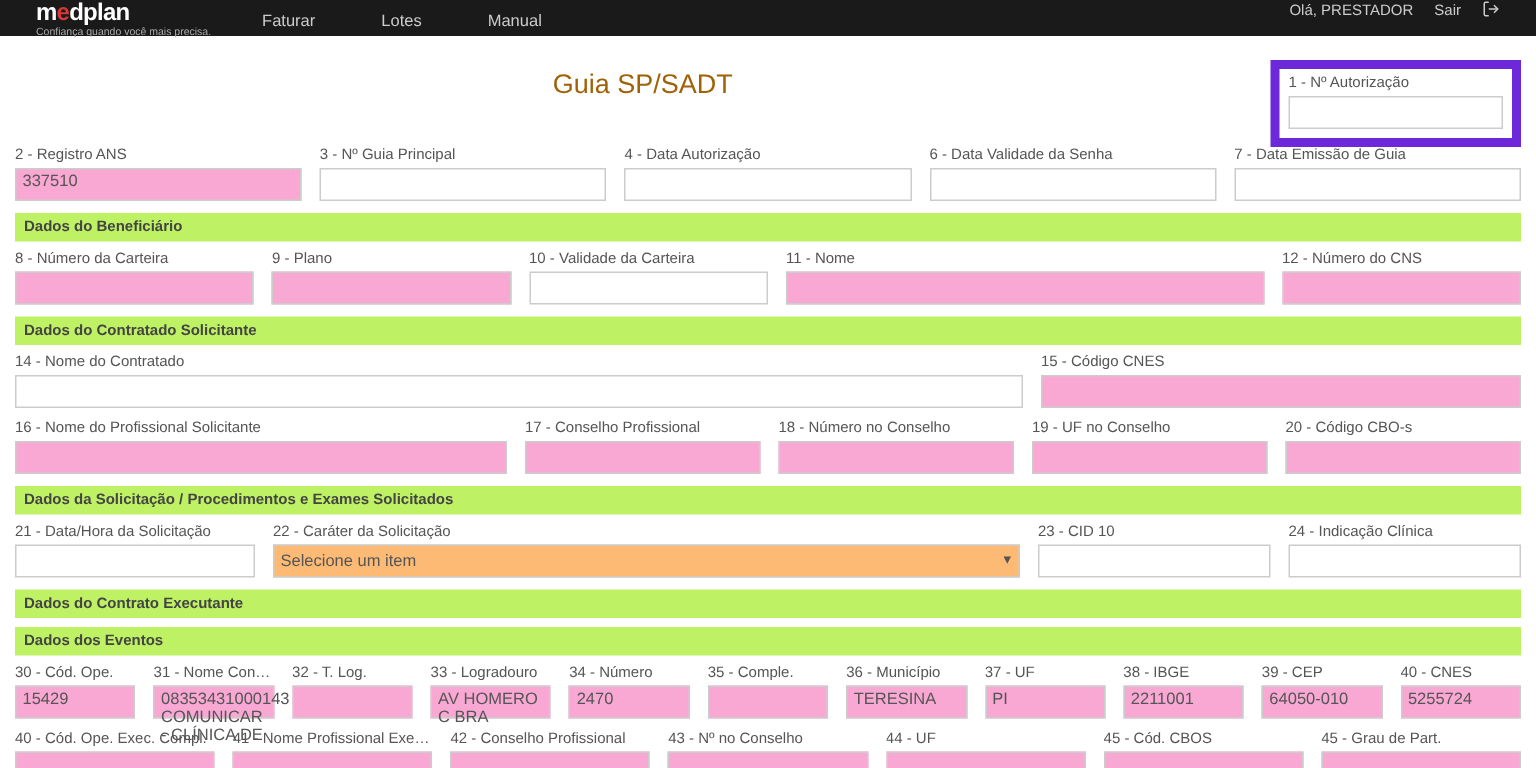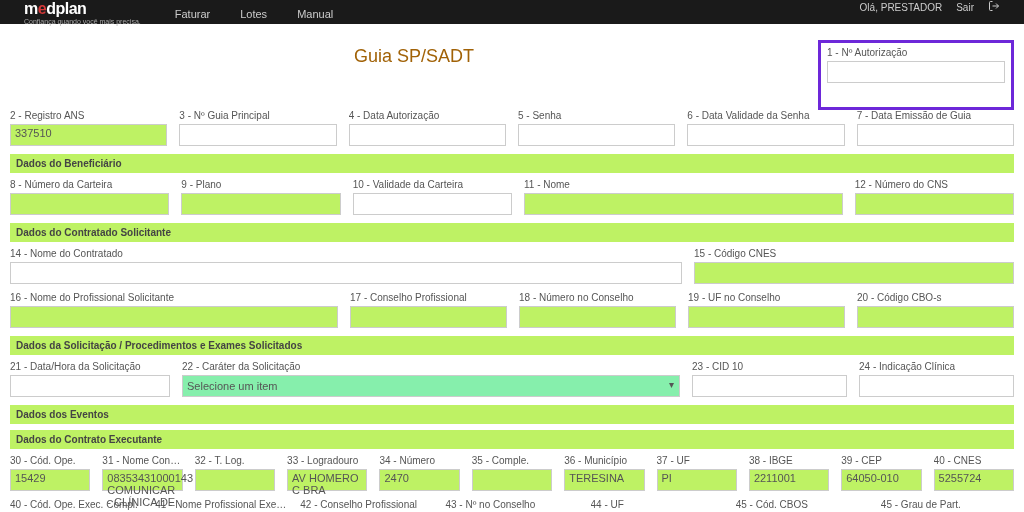--- a/index.html
+++ b/index.html
@@ -3,38 +3,38 @@
 <meta charset="utf-8">
 <style>
   * { box-sizing: border-box; margin: 0; padding: 0; font-family: Arial, Helvetica, sans-serif; }
   body { background: #fff; font-size: 11px; color: #555; width: 1024px; }
   
   .navbar { background: #1a1a1a; height: 24px; display: flex; align-items: flex-start; color: #ccc; padding: 0 24px; }
   .brand { display: flex; align-items: center; margin-right: 20px; }
   .brand-main { color: #fff; font-size: 16px; font-weight: bold; letter-spacing: -0.5px; }
   .brand-main .red { color: #d53838; }
   .brand-sub { font-size: 7px; color: #aaa; display:block; line-height:1; }
-  .nav-links { display: flex; gap: 2px; }
+  .nav-links { display: flex; gap: 16px; }
   .nav-links a { color: #ccc; text-decoration: none; padding: 8px 14px; font-size: 11px; cursor: pointer; }
   .nav-right { margin-left: auto; display:flex; align-items:center; gap:14px; font-size:10px; color:#ccc; }
   .exit-icon { width:12px; height:12px; display:inline-block; }
   
   .container { padding: 8px 10px; }
   .page-title { text-align:center; font-size: 18px; color:#a16207; padding: 14px 0 18px; font-weight: normal; }
   .title-row { display:flex; align-items:flex-start; }
   .title-spacer { flex:1; }
-  .auth-box { width: 196px; border:3px solid #6d28d9; padding:4px 6px 24px; margin-left:auto; margin-top:8px; }
+  .auth-box { width: 167px; border:6px solid #6d28d9; padding:4px 6px 6px; margin-left:auto; margin-top:8px; }
   
   .field { display:flex; flex-direction:column; gap:3px; }
   .field label { font-size: 10px; color:#555; white-space: nowrap; overflow:hidden; text-overflow:ellipsis; }
   .field input, .field .ro, .field select {
     height: 22px; border:1px solid #ccc; padding: 2px 4px; font-size: 11px; color:#555; background:#fff; width:100%;
   }
-  .field .ro { background:#bef264; border-color:#ccc; }
-  .field select { appearance:none; -webkit-appearance:none; padding-right:34px; background:#86efac; }
+  .field .ro { background:#f9a8d4; border-color:#ccc; }
+  .field select { appearance:none; -webkit-appearance:none; padding-right:34px; background:#fdba74; }
   .select-wrap { position:relative; }
   .select-wrap:after { content:"▾"; position:absolute; right:6px; top:4px; font-size:10px; color:#555; pointer-events:none; }
   
   .row { display:flex; gap:12px; margin-bottom:8px; }
   .row .field { flex:1; min-width:0; }
   
   .section-bar { background:#bef264; font-size:10px; color:#444; padding:4px 6px; font-weight:bold; margin: 6px 0 6px; }
   .w-ope { flex: 0 0 76px; }
   .w-nomec { flex: 0 0 150px; }
   .w-tlog { flex: 0 0 72px; }
@@ -91,24 +91,20 @@
       </div>
     <div class="field">
         <label>3 - Nº Guia Principal</label>
         <input type="text" style="">
       </div>
     <div class="field">
         <label>4 - Data Autorização</label>
         <input type="text" style="">
       </div>
     <div class="field">
-        <label>5 - Senha</label>
-        <input type="text" style="">
-      </div>
-    <div class="field">
         <label>6 - Data Validade da Senha</label>
         <input type="text" style="">
       </div>
     <div class="field">
         <label>7 - Data Emissão de Guia</label>
         <input type="text" style="">
       </div>
   </div>
 
   <div class="section-bar">Dados do Beneficiário</div>
@@ -186,23 +182,23 @@
     <div class="field" style="flex:0 0 155px">
         <label>23 - CID 10</label>
         <input type="text" style="">
       </div>
     <div class="field" style="flex:0 0 155px">
         <label>24 - Indicação Clínica</label>
         <input type="text" style="">
       </div>
   </div>
 
+  <div class="section-bar">Dados do Contrato Executante</div>
+
   <div class="section-bar">Dados dos Eventos</div>
-
-  <div class="section-bar">Dados do Contrato Executante</div>
   <div class="row">
     <div class="field w-ope">
         <label>30 - Cód. Ope.</label>
         <div class="ro">15429</div>
       </div>
     <div class="field w-nomec">
         <label>31 - Nome Contratado</label>
         <div class="ro">08353431000143 COMUNICAR - CLÍNICA DE</div>
       </div>
     <div class="field w-tlog">

